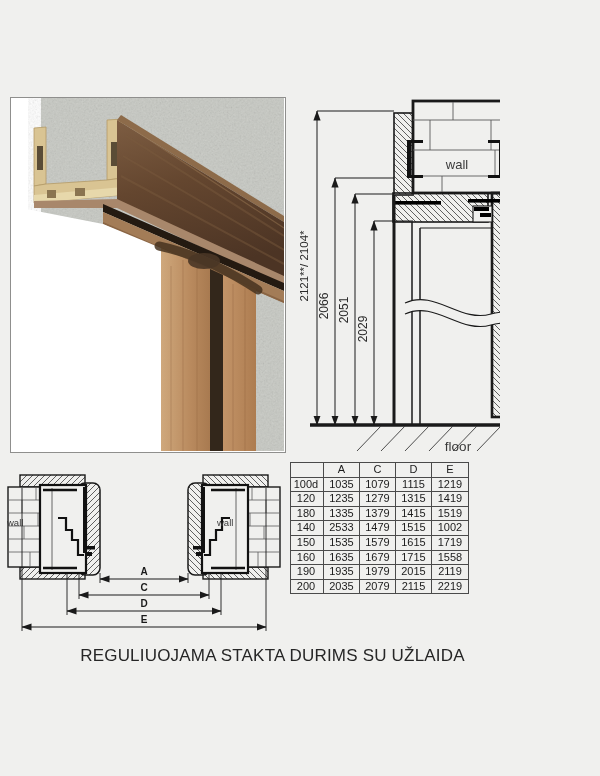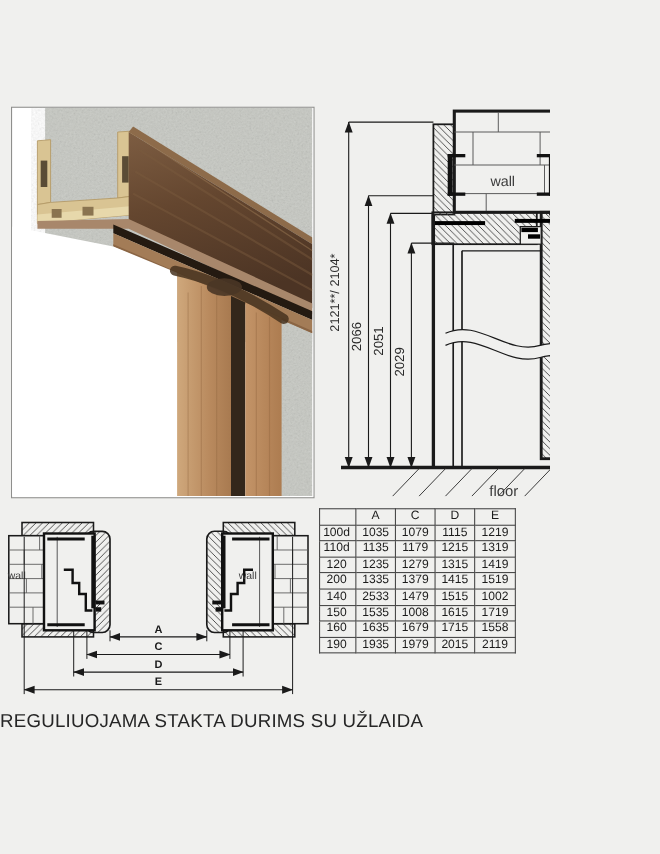--- a/index.html
+++ b/index.html
@@ -11,21 +11,21 @@
   #plan-box{position:absolute;left:0px;top:460px;width:295px;height:190px;}
   #table-box{position:absolute;left:290px;top:462px;}
   table.size{border-collapse:collapse;background:#f0f0ee;}
   table.size th, table.size td{
      border:1px solid #4a4a4a;font-size:11px;color:#1b1b1b;
      text-align:center;padding:0 2px;height:13.6px;line-height:13.6px;
      font-family:"Liberation Sans",sans-serif;}
   table.size th{font-weight:normal;height:12.5px;}
   table.size td.rowlabel{text-align:center;padding-left:0;}
   col.c0{width:33px}col.c1{width:36px}col.c2{width:36px}col.c3{width:36px}col.c4{width:37px}
-  #title-bar{position:absolute;left:0;top:646px;width:545px;
+  #title-bar{position:absolute;left:0;top:646px;width:545px;text-align:center;
              font-size:17px;color:#262626;letter-spacing:0.2px;}
   #logo-box{position:absolute;left:514px;top:603px;width:82px;height:84px;}
   svg text{font-family:"Liberation Sans",sans-serif;}
 </style>
 </head>
 <body>
 
 <div id="canvas">
 
   <div id="photo-box">
@@ -261,68 +261,68 @@
       </thead>
       <tbody>
           <tr>
             <td class="rowlabel">100d</td>
             <td>1035</td>
             <td>1079</td>
             <td>1115</td>
             <td>1219</td>
           </tr>
           <tr>
-            <td class="rowlabel">110d</td>
-            <td>1135</td>
-            <td>1179</td>
-            <td>1215</td>
-            <td>1319</td>
-          </tr>
-          <tr>
             <td class="rowlabel">120</td>
             <td>1235</td>
             <td>1279</td>
             <td>1315</td>
             <td>1419</td>
           </tr>
           <tr>
-            <td class="rowlabel">200</td>
+            <td class="rowlabel">180</td>
             <td>1335</td>
             <td>1379</td>
             <td>1415</td>
             <td>1519</td>
           </tr>
           <tr>
             <td class="rowlabel">140</td>
             <td>2533</td>
             <td>1479</td>
             <td>1515</td>
             <td>1002</td>
           </tr>
           <tr>
             <td class="rowlabel">150</td>
             <td>1535</td>
-            <td>1008</td>
+            <td>1579</td>
             <td>1615</td>
             <td>1719</td>
           </tr>
           <tr>
             <td class="rowlabel">160</td>
             <td>1635</td>
             <td>1679</td>
             <td>1715</td>
             <td>1558</td>
           </tr>
           <tr>
             <td class="rowlabel">190</td>
             <td>1935</td>
             <td>1979</td>
             <td>2015</td>
             <td>2119</td>
           </tr>
+          <tr>
+            <td class="rowlabel">200</td>
+            <td>2035</td>
+            <td>2079</td>
+            <td>2115</td>
+            <td>2219</td>
+          </tr>
         </tbody>
     </table>
   </div>
 
   <div id="title-bar">REGULIUOJAMA STAKTA DURIMS SU UŽLAIDA</div>
 
   <div id="logo-box">
     <svg width="82" height="84" viewBox="0 0 82 84">
       <rect x="5" y="5" width="72" height="73" fill="#ffffff" stroke-width="4.5" stroke="#6b6b71"></rect>
       <g>

